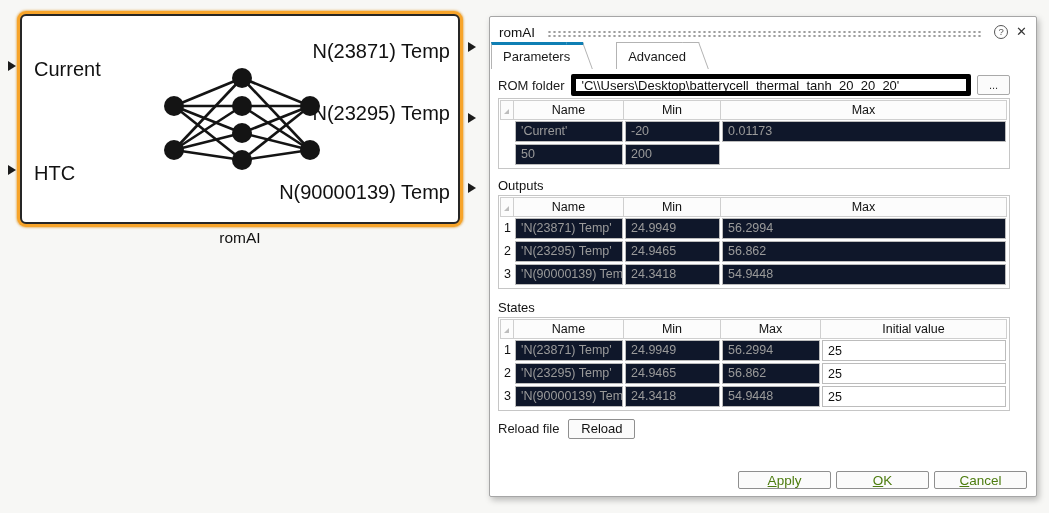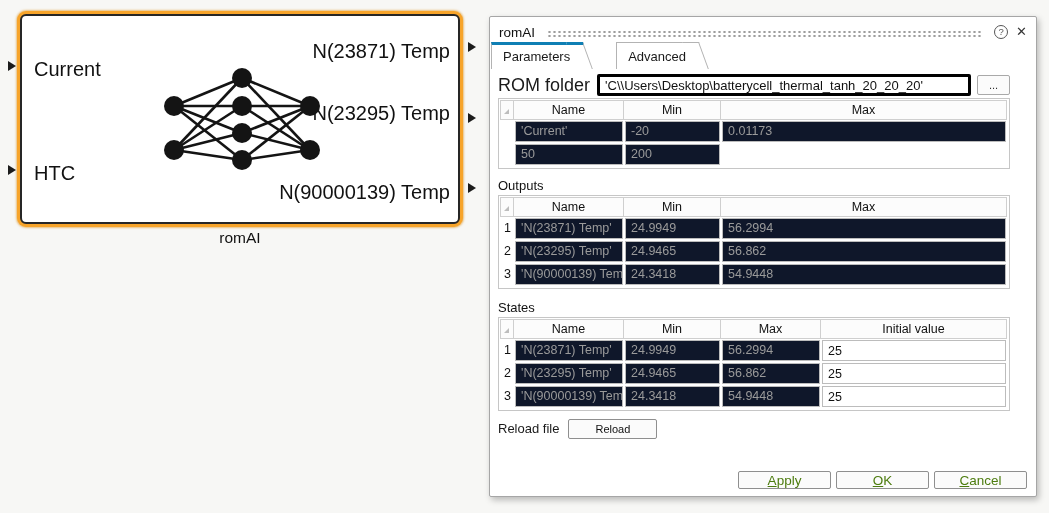--- a/index.html
+++ b/index.html
@@ -50,22 +50,22 @@
                 background:#fff; border-right:1px solid #b3b3b3;
                 transform:skewX(20deg); transform-origin:top left; }
   .tab.active { border-top:3px solid #0f7fb4; padding-top:4px; }
   .tab.active::after { border-top:3px solid #0f7fb4; top:-3px; }
   .tab.inactive { border-top:1px solid #b3b3b3; padding-top:6px; }
   .tab.inactive::after { border-top:1px solid #b3b3b3; top:-1px; }
   .tab span { position:relative; z-index:1; }
 
   .content { padding:0 26px 0 8px; }
   .rom-row { display:flex; align-items:center; margin-top:5px; height:22px; }
-  .rom-row label { white-space:nowrap; margin-right:7px; font-size:18px; }
-  .rom-input { flex:1; height:22px; border:3px solid #000000; border-radius:2px;
+  .rom-row label { white-space:nowrap; margin-right:7px; font-size:13px; }
+  .rom-input { flex:1; height:22px; border:5px solid #000000; border-radius:2px;
                font-family:"Liberation Sans", sans-serif; font-size:13px; color:#111;
                padding:0 5px; outline:none; }
   .browse-btn { width:33px; height:20px; margin-left:6px; background:#fbfbfb;
                 border:1px solid #a9a9a9; border-radius:2px; font-size:11px; color:#333;
                 line-height:16px; }
 
   .section-label { font-size:13px; color:#111; height:15px; }
   .lbl-inputs  { margin-top:7px; }
   .lbl-outputs { margin-top:9px; }
   .lbl-states  { margin-top:11px; }
@@ -83,23 +83,23 @@
   .rn { height:21px; line-height:21px; margin-top:1px; text-align:right; padding-right:3px;
         font-size:12.5px; color:#111; }
   .td { height:21px; line-height:19px; margin:1px; border:1px solid #bcbcbc; background:#0f172a;
         color:#9a9a9a; font-size:12.5px; padding:0 5px; white-space:nowrap; overflow:hidden; }
   .td-input { height:21px; margin:1px; border:1px solid #bcbcbc; background:#fff; color:#111;
               font-family:"Liberation Sans", sans-serif; font-size:12.5px; padding:0 5px;
               outline:none; width:calc(100% - 2px); }
 
   .reload-row { display:flex; align-items:center; margin-top:7px; height:21px; }
   .reload-row .rl-label { margin-right:9px; }
-  .reload-btn { width:89px; height:20px; background:#fbfbfb; border:1px solid #8f8f8f;
+  .reload-btn { width:67px; height:20px; background:#fbfbfb; border:1px solid #8f8f8f;
                 border-radius:2px; font-family:"Liberation Sans", sans-serif;
-                font-size:11px; color:#111; }
+                font-size:13px; color:#111; }
 
   .dlg-buttons { position:absolute; right:9px; bottom:7px; display:flex; gap:5px; }
   .dlg-btn { width:93px; height:18px; background:#fbfbfb; border:1px solid #8f8f8f;
              border-radius:2px; font-family:"Liberation Sans", sans-serif;
              font-size:13.5px; color:#4d7c0f; display:flex; align-items:center; justify-content:center; }
   .btn-label { display:block; }
   .btn-label::first-letter { text-decoration:underline; }
 </style>
 </head>
 <body>

